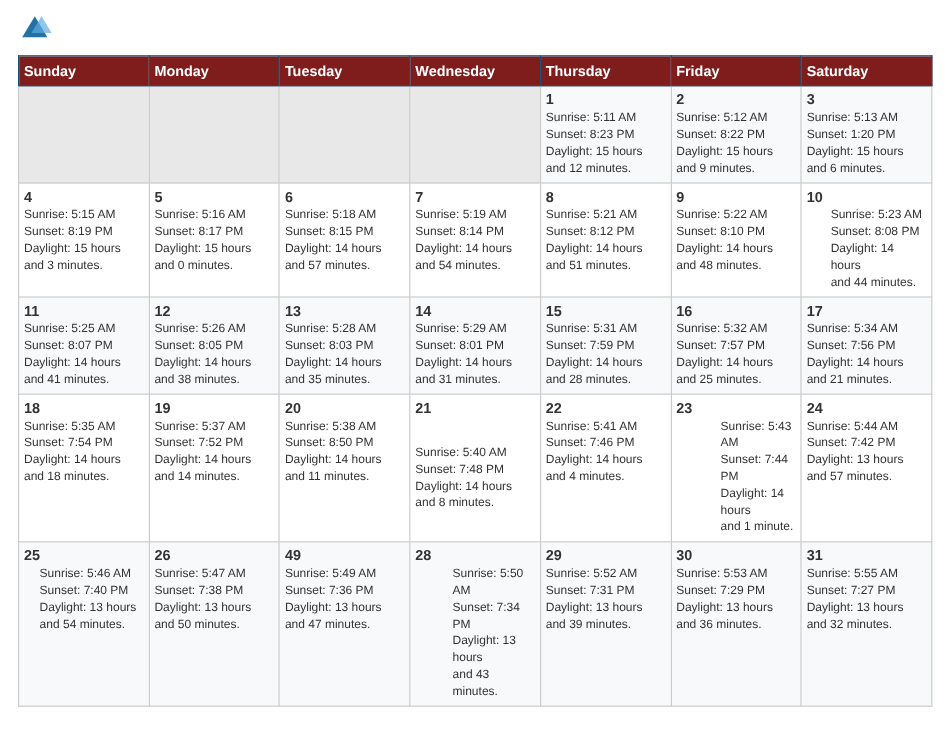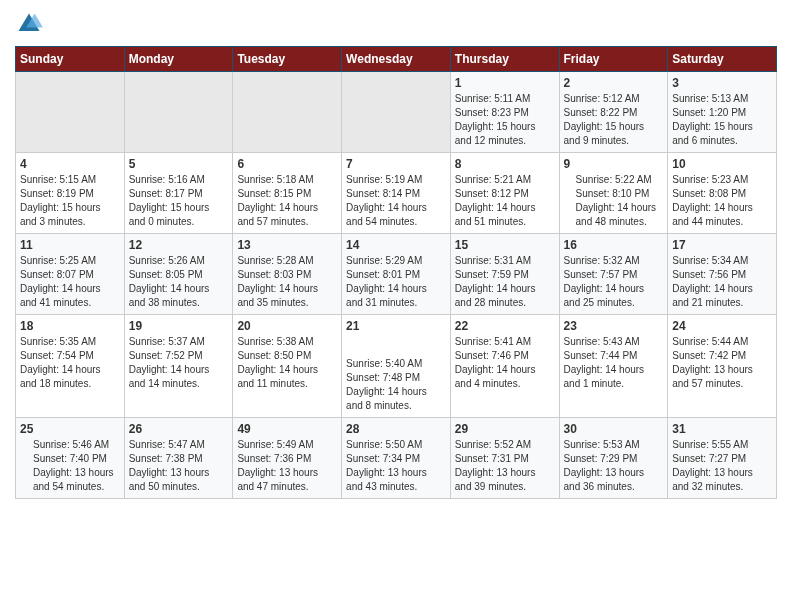--- a/index.html
+++ b/index.html
@@ -189,28 +189,28 @@
         </td>
         <td>
           <span class="day-number">8</span>
           <div class="day-info" style="white-space: pre-line;">Sunrise: 5:21 AM
 Sunset: 8:12 PM
 Daylight: 14 hours
 and 51 minutes.</div>
         </td>
         <td>
           <span class="day-number">9</span>
-          <div class="day-info" style="white-space: pre-line; margin-left: 12px;">Sunrise: 5:22 AM
+          <div class="day-info" style="white-space: pre-line;">Sunrise: 5:22 AM
 Sunset: 8:10 PM
 Daylight: 14 hours
 and 48 minutes.</div>
         </td>
         <td>
           <span class="day-number">10</span>
-          <div class="day-info" style="white-space: pre-line;">Sunrise: 5:23 AM
+          <div class="day-info" style="white-space: pre-line; margin-left: 20px;">Sunrise: 5:23 AM
 Sunset: 8:08 PM
 Daylight: 14 hours
 and 44 minutes.</div>
         </td>
       </tr>
       <tr>
         <td>
           <span class="day-number">11</span>
           <div class="day-info" style="white-space: pre-line;">Sunrise: 5:25 AM
 Sunset: 8:07 PM
@@ -291,21 +291,21 @@
         </td>
         <td>
           <span class="day-number">22</span>
           <div class="day-info" style="white-space: pre-line;">Sunrise: 5:41 AM
 Sunset: 7:46 PM
 Daylight: 14 hours
 and 4 minutes.</div>
         </td>
         <td>
           <span class="day-number">23</span>
-          <div class="day-info" style="white-space: pre-line;">Sunrise: 5:43 AM
+          <div class="day-info" style="white-space: pre-line; margin-left: 37px;">Sunrise: 5:43 AM
 Sunset: 7:44 PM
 Daylight: 14 hours
 and 1 minute.</div>
         </td>
         <td>
           <span class="day-number">24</span>
           <div class="day-info" style="white-space: pre-line;">Sunrise: 5:44 AM
 Sunset: 7:42 PM
 Daylight: 13 hours
 and 57 minutes.</div>
@@ -328,21 +328,21 @@
         </td>
         <td>
           <span class="day-number">49</span>
           <div class="day-info" style="white-space: pre-line;">Sunrise: 5:49 AM
 Sunset: 7:36 PM
 Daylight: 13 hours
 and 47 minutes.</div>
         </td>
         <td>
           <span class="day-number">28</span>
-          <div class="day-info" style="white-space: pre-line;">Sunrise: 5:50 AM
+          <div class="day-info" style="white-space: pre-line; margin-left: 31px;">Sunrise: 5:50 AM
 Sunset: 7:34 PM
 Daylight: 13 hours
 and 43 minutes.</div>
         </td>
         <td>
           <span class="day-number">29</span>
           <div class="day-info" style="white-space: pre-line;">Sunrise: 5:52 AM
 Sunset: 7:31 PM
 Daylight: 13 hours
 and 39 minutes.</div>

